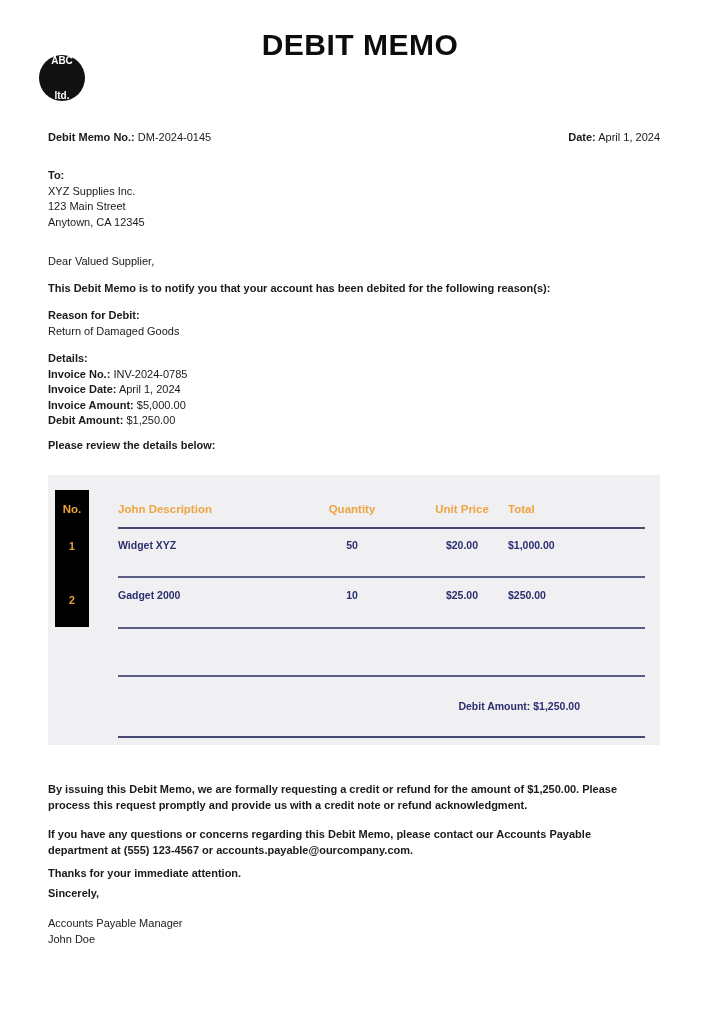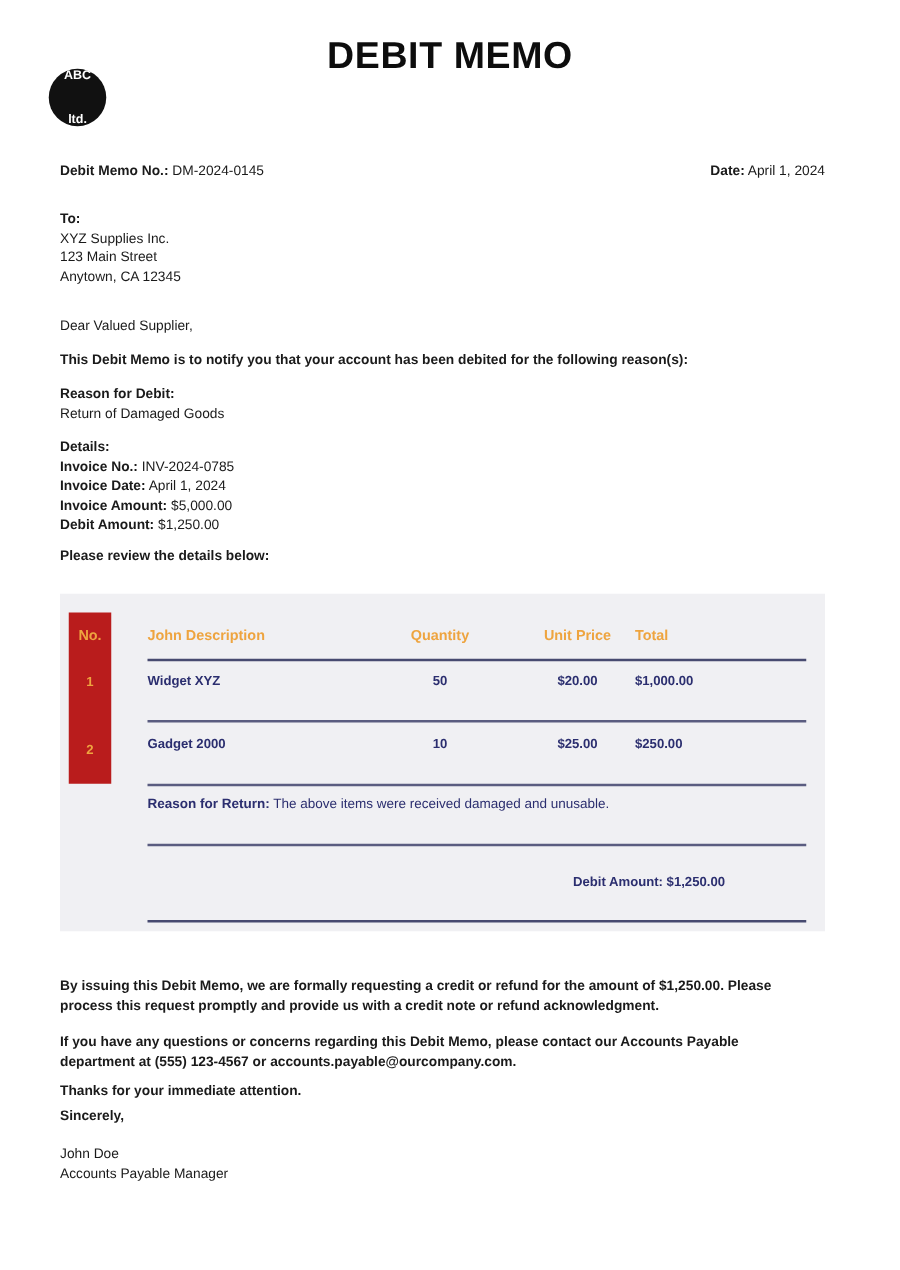--- a/index.html
+++ b/index.html
@@ -47,21 +47,21 @@
   .b { font-weight: 700; }
 
   
   .table-wrap {
     left: 48px; top: 475px; width: 612px; height: 270px;
     background: #f0f0f3;
   }
   .table-wrap .abs { position: absolute; }
   .no-strip {
     left: 7px; top: 15px; width: 34px; height: 137px;
-    background: #b91c1c;
+    background: #000000;
   }
   .no-strip span {
     position: absolute; left: 0; width: 100%;
     text-align: center; color: #eea43f; font-weight: 700;
   }
   .no-head { top: 13px; font-size: 11.5px; }
   .no-1 { top: 50px; font-size: 10.5px; }
   .no-2 { top: 104px; font-size: 10.5px; }
 
   .th { color: #eea43f; font-weight: 700; font-size: 11.5px; top: 28px; }
@@ -158,31 +158,28 @@
   <div class="abs tline tline-1"></div>
 
   <div>
     <span class="abs td row-2 col-desc">Gadget 2000</span>
     <span class="abs td row-2 col-qty">10</span>
     <span class="abs td row-2 col-price">$25.00</span>
     <span class="abs td row-2 col-total">$250.00</span>
   </div>
   <div class="abs tline tline-2"></div>
 
-  <div class="abs return-reason">
-    <b>Reason for Return:</b><span> The above items were received damaged and unusable.</span>
-  </div>
   <div class="abs tline tline-3"></div>
 
   <div class="abs debit-total">
     <span>Debit Amount:</span><span> $1,250.00</span>
   </div>
   <div class="abs tline tline-bottom"></div>
 </div>
 
 <p class="abs fp fp-request">By issuing this Debit Memo, we are formally requesting a credit or refund for the amount of $1,250.00. Please process this request promptly and provide us with a credit note or refund acknowledgment.</p>
 <p class="abs fp fp-contact">If you have any questions or concerns regarding this Debit Memo, please contact our Accounts Payable department at (555) 123-4567 or accounts.payable@ourcompany.com.</p>
 <p class="abs fp fp-thanks">Thanks for your immediate attention.</p>
 <p class="abs fp fp-closing">Sincerely,</p>
 <div class="abs fp fp-signature">
+  <div>Accounts Payable Manager</div>
   <div>John Doe</div>
-  <div>Accounts Payable Manager</div>
 </div>
 
 </body></html>

